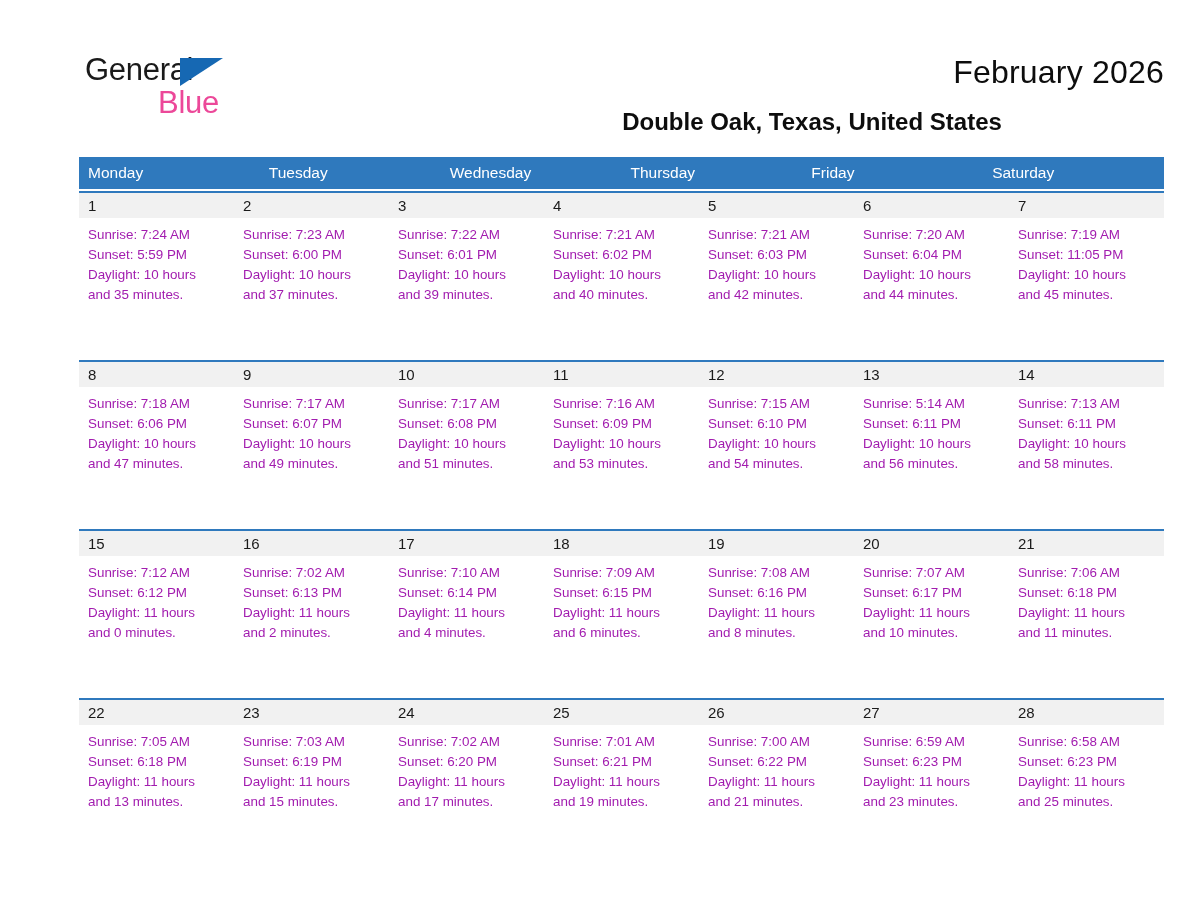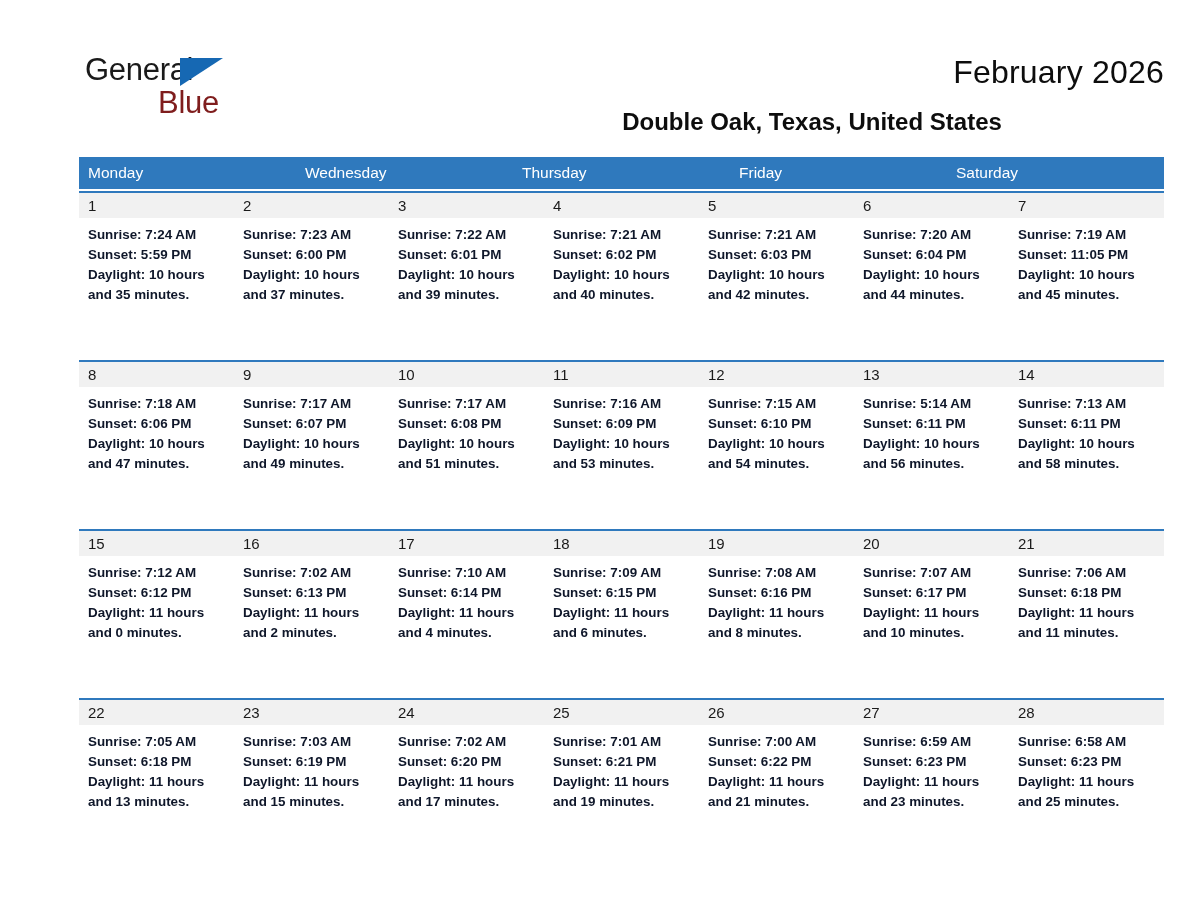--- a/index.html
+++ b/index.html
@@ -60,21 +60,21 @@
   .logo-row2 {
     position: relative;
     height: 34px;
     line-height: 34px;
     margin-top: -2px;
     padding-left: 73px;
     white-space: nowrap;
   }
   .logo-blue {
     font-size: 31px;
-    color: #7f1d1d;
+    color: #ec4899;
     letter-spacing: -0.3px;
   }
 
   .title-block {
     position: absolute;
     right: 52px;
     top: 48px;
     text-align: right;
     width: 700px;
   }
@@ -142,22 +142,21 @@
     display: flex;
     height: 140px;
     background: #ffffff;
   }
   .info-cell {
     flex: 1 1 0;
     padding: 7px 9px 0 9px;
     box-sizing: border-box;
     font-size: 13.4px;
     line-height: 20px;
-    color: #0f172a;
-    font-weight: bold;
+    color: #a21caf;
   }
   .info-line {
     white-space: nowrap;
   }
 </style>
 </head>
 <body>
 
 <div class="page">
 
@@ -177,20 +176,21 @@
       <div class="cal-title">February 2026</div>
       <div class="cal-subtitle">Double Oak, Texas, United States</div>
     </div>
 
   </div>
 
   <div class="calendar">
 
     <div class="dow-row">
       <div class="dow-cell">Monday</div>
+      <div class="dow-cell">Tuesday</div>
       <div class="dow-cell">Wednesday</div>
       <div class="dow-cell">Thursday</div>
       <div class="dow-cell">Friday</div>
       <div class="dow-cell">Saturday</div>
     </div>
 
     <div class="week">
       <div class="daynum-row">
         <div class="daynum-cell">1</div>
         <div class="daynum-cell">2</div>

